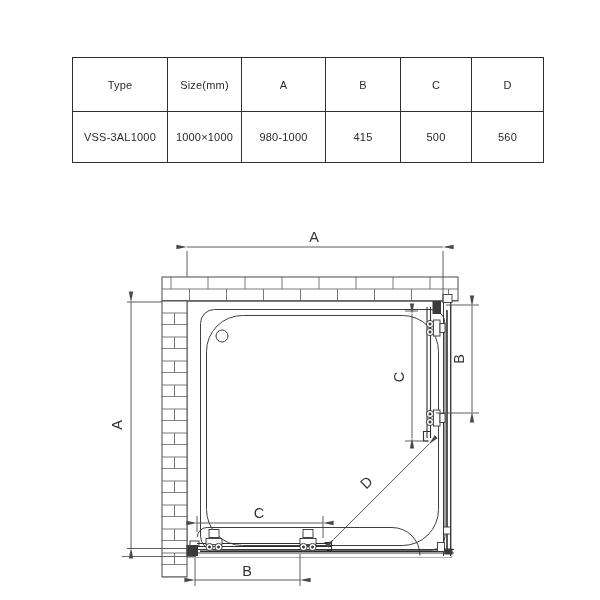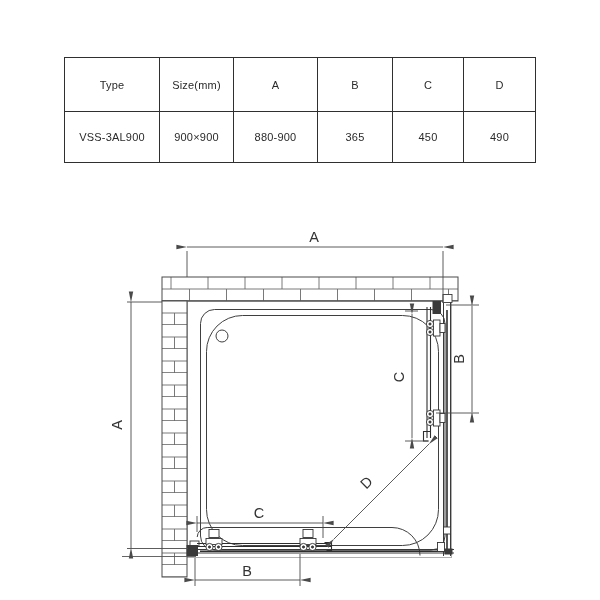--- a/index.html
+++ b/index.html
@@ -1,21 +1,21 @@
 <!DOCTYPE html>
 <html><head>
 <meta charset="utf-8">
 <style>
   html,body{margin:0;padding:0;background:#ffffff;}
   .page{
     position:relative;width:600px;height:600px;background:#ffffff;
     font-family:"Liberation Sans",sans-serif;overflow:hidden;
   }
   table.spec{
-    position:absolute;left:64px;top:57px;width:471px;height:106px;
+    position:absolute;left:72px;top:57px;width:471px;height:106px;
     border-collapse:collapse;table-layout:fixed;
   }
   table.spec td{
     border:1px solid #2f2f2f;text-align:center;vertical-align:middle;
     font-size:11px;color:#2a2a2a;padding:0;letter-spacing:0.2px;
   }
   table.spec tr{height:26px;}
   table.spec tr.hdr{height:28px;}
   svg.drawing{position:absolute;left:0;top:0;width:600px;height:600px;}
   svg text{font-family:"Liberation Sans",sans-serif;fill:#333333;}
@@ -37,26 +37,26 @@
     <tbody>
         <tr class="hdr">
       <td>Type</td>
       <td>Size(mm)</td>
       <td>A</td>
       <td>B</td>
       <td>C</td>
       <td>D</td>
     </tr>
     <tr>
-      <td>VSS-3AL900</td>
-      <td>900×900</td>
-      <td>880-900</td>
-      <td>365</td>
-      <td>450</td>
-      <td>490</td>
+      <td>VSS-3AL1000</td>
+      <td>1000×1000</td>
+      <td>980-1000</td>
+      <td>415</td>
+      <td>500</td>
+      <td>560</td>
     </tr>
   </tbody>
     </table>
 
   <svg class="drawing" viewBox="0 0 600 600">
     <defs>
       <marker id="arr" viewBox="0 0 11 6" refX="0.4" refY="3" markerWidth="11" markerHeight="6" markerUnits="userSpaceOnUse" orient="auto-start-reverse">
         <path d="M11,0.8 L0,3 L11,5.2 Z" fill="#4a4a4a"></path>
       </marker>
       <pattern id="pbTop" x="162" y="277" width="37" height="24" patternUnits="userSpaceOnUse">

